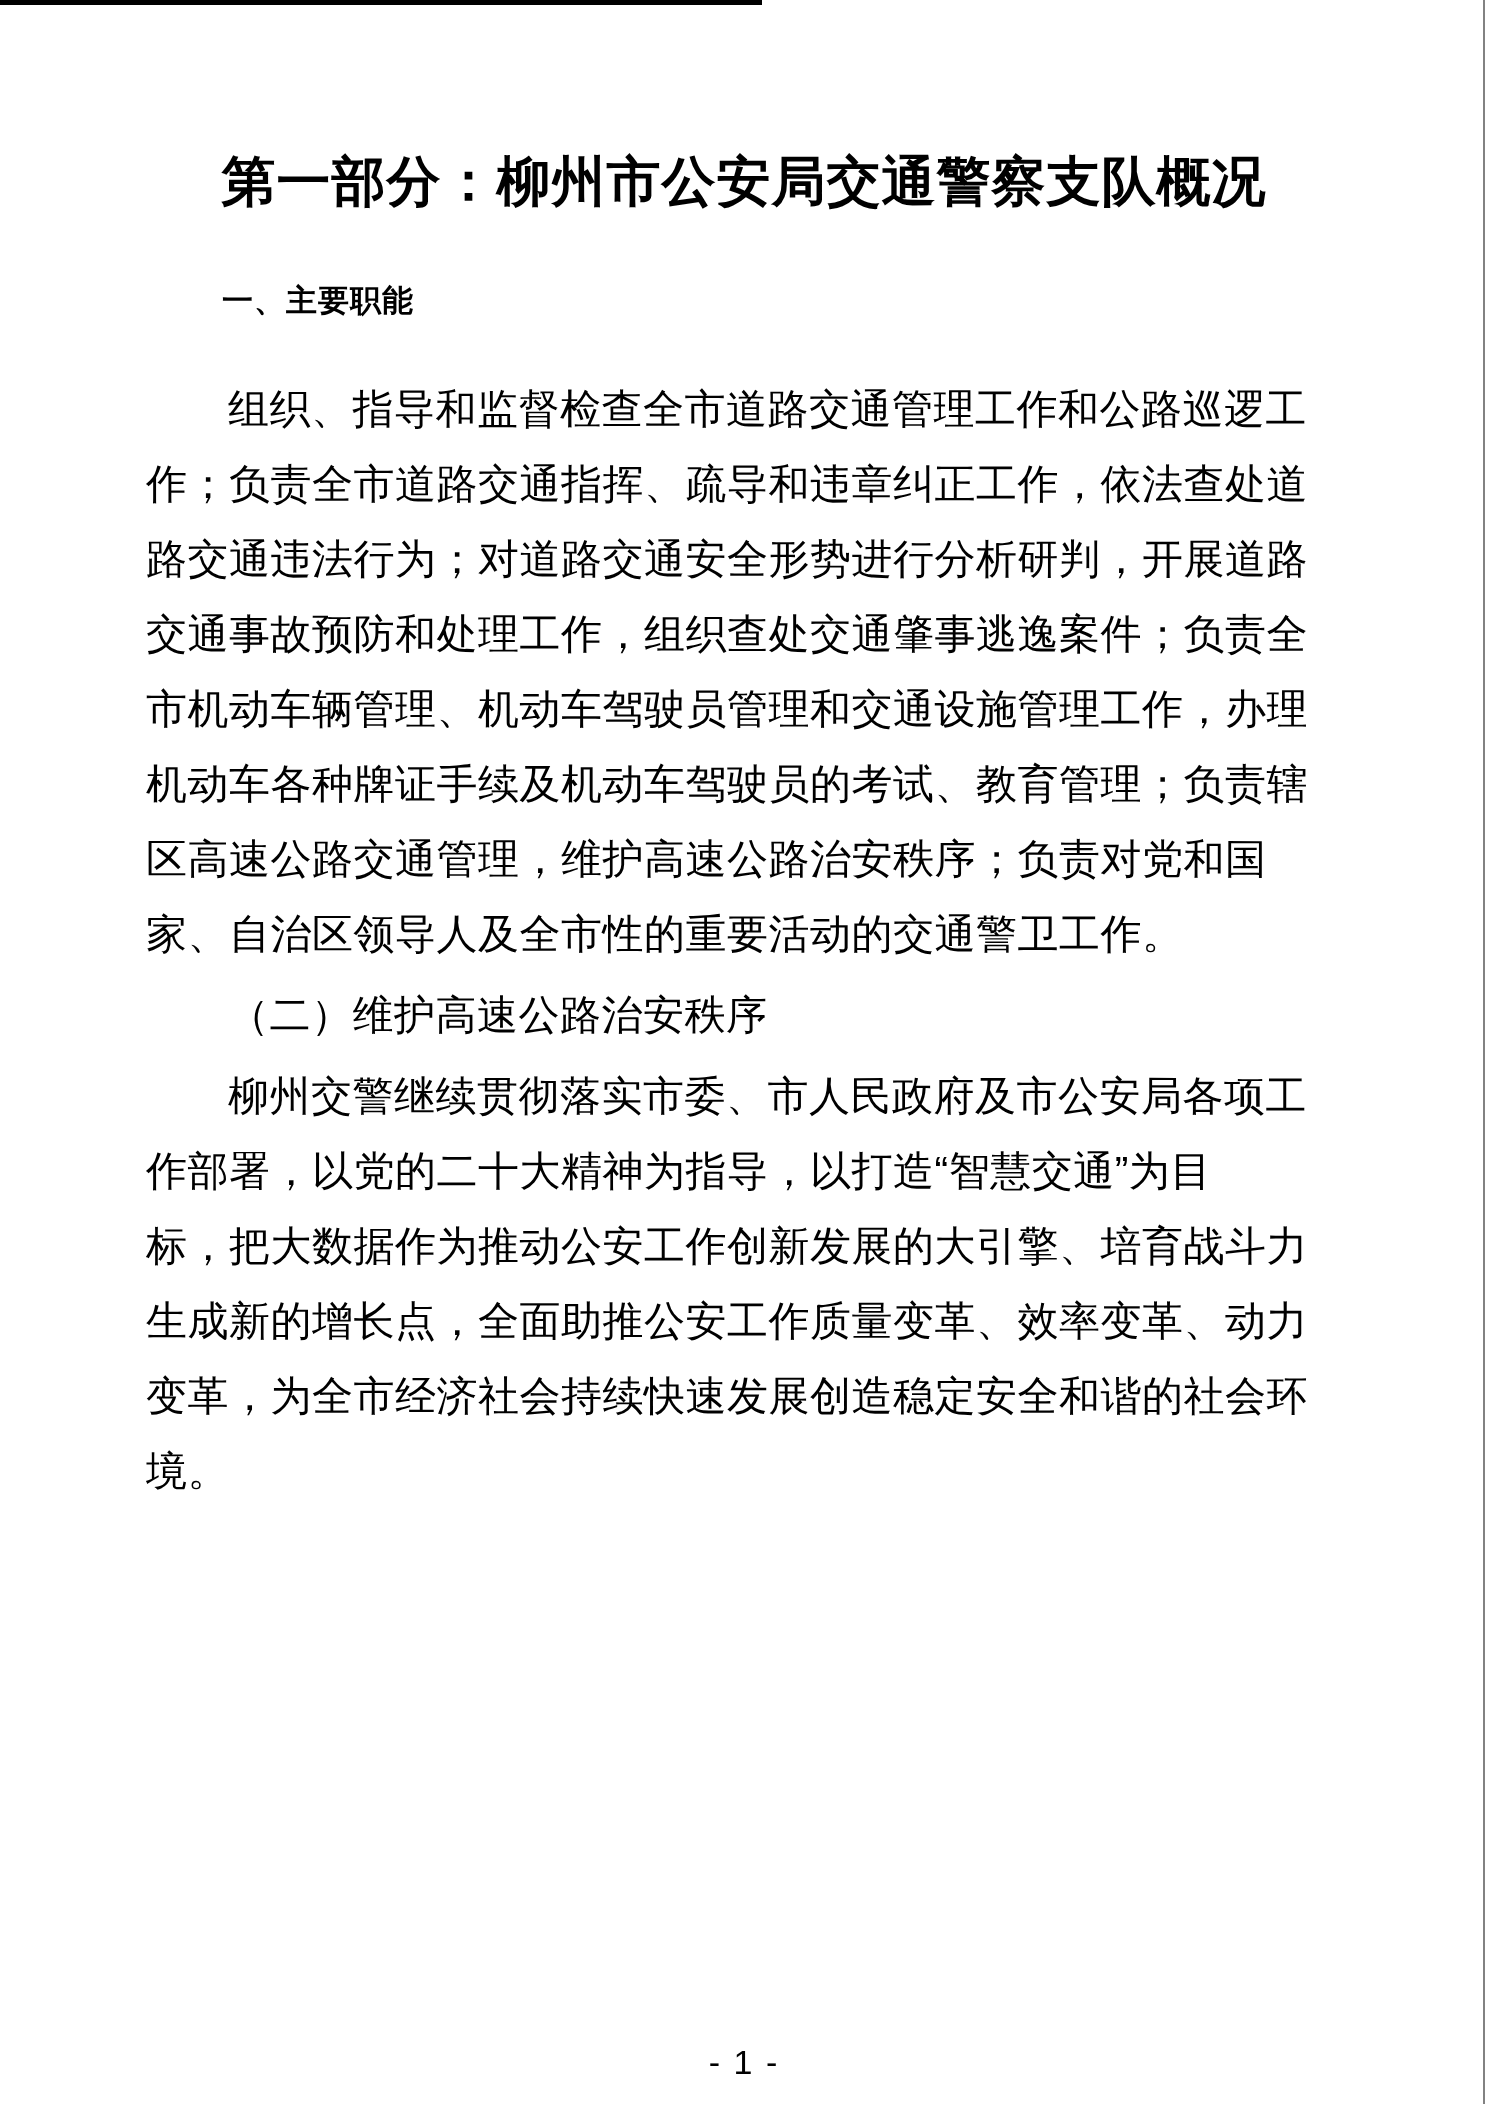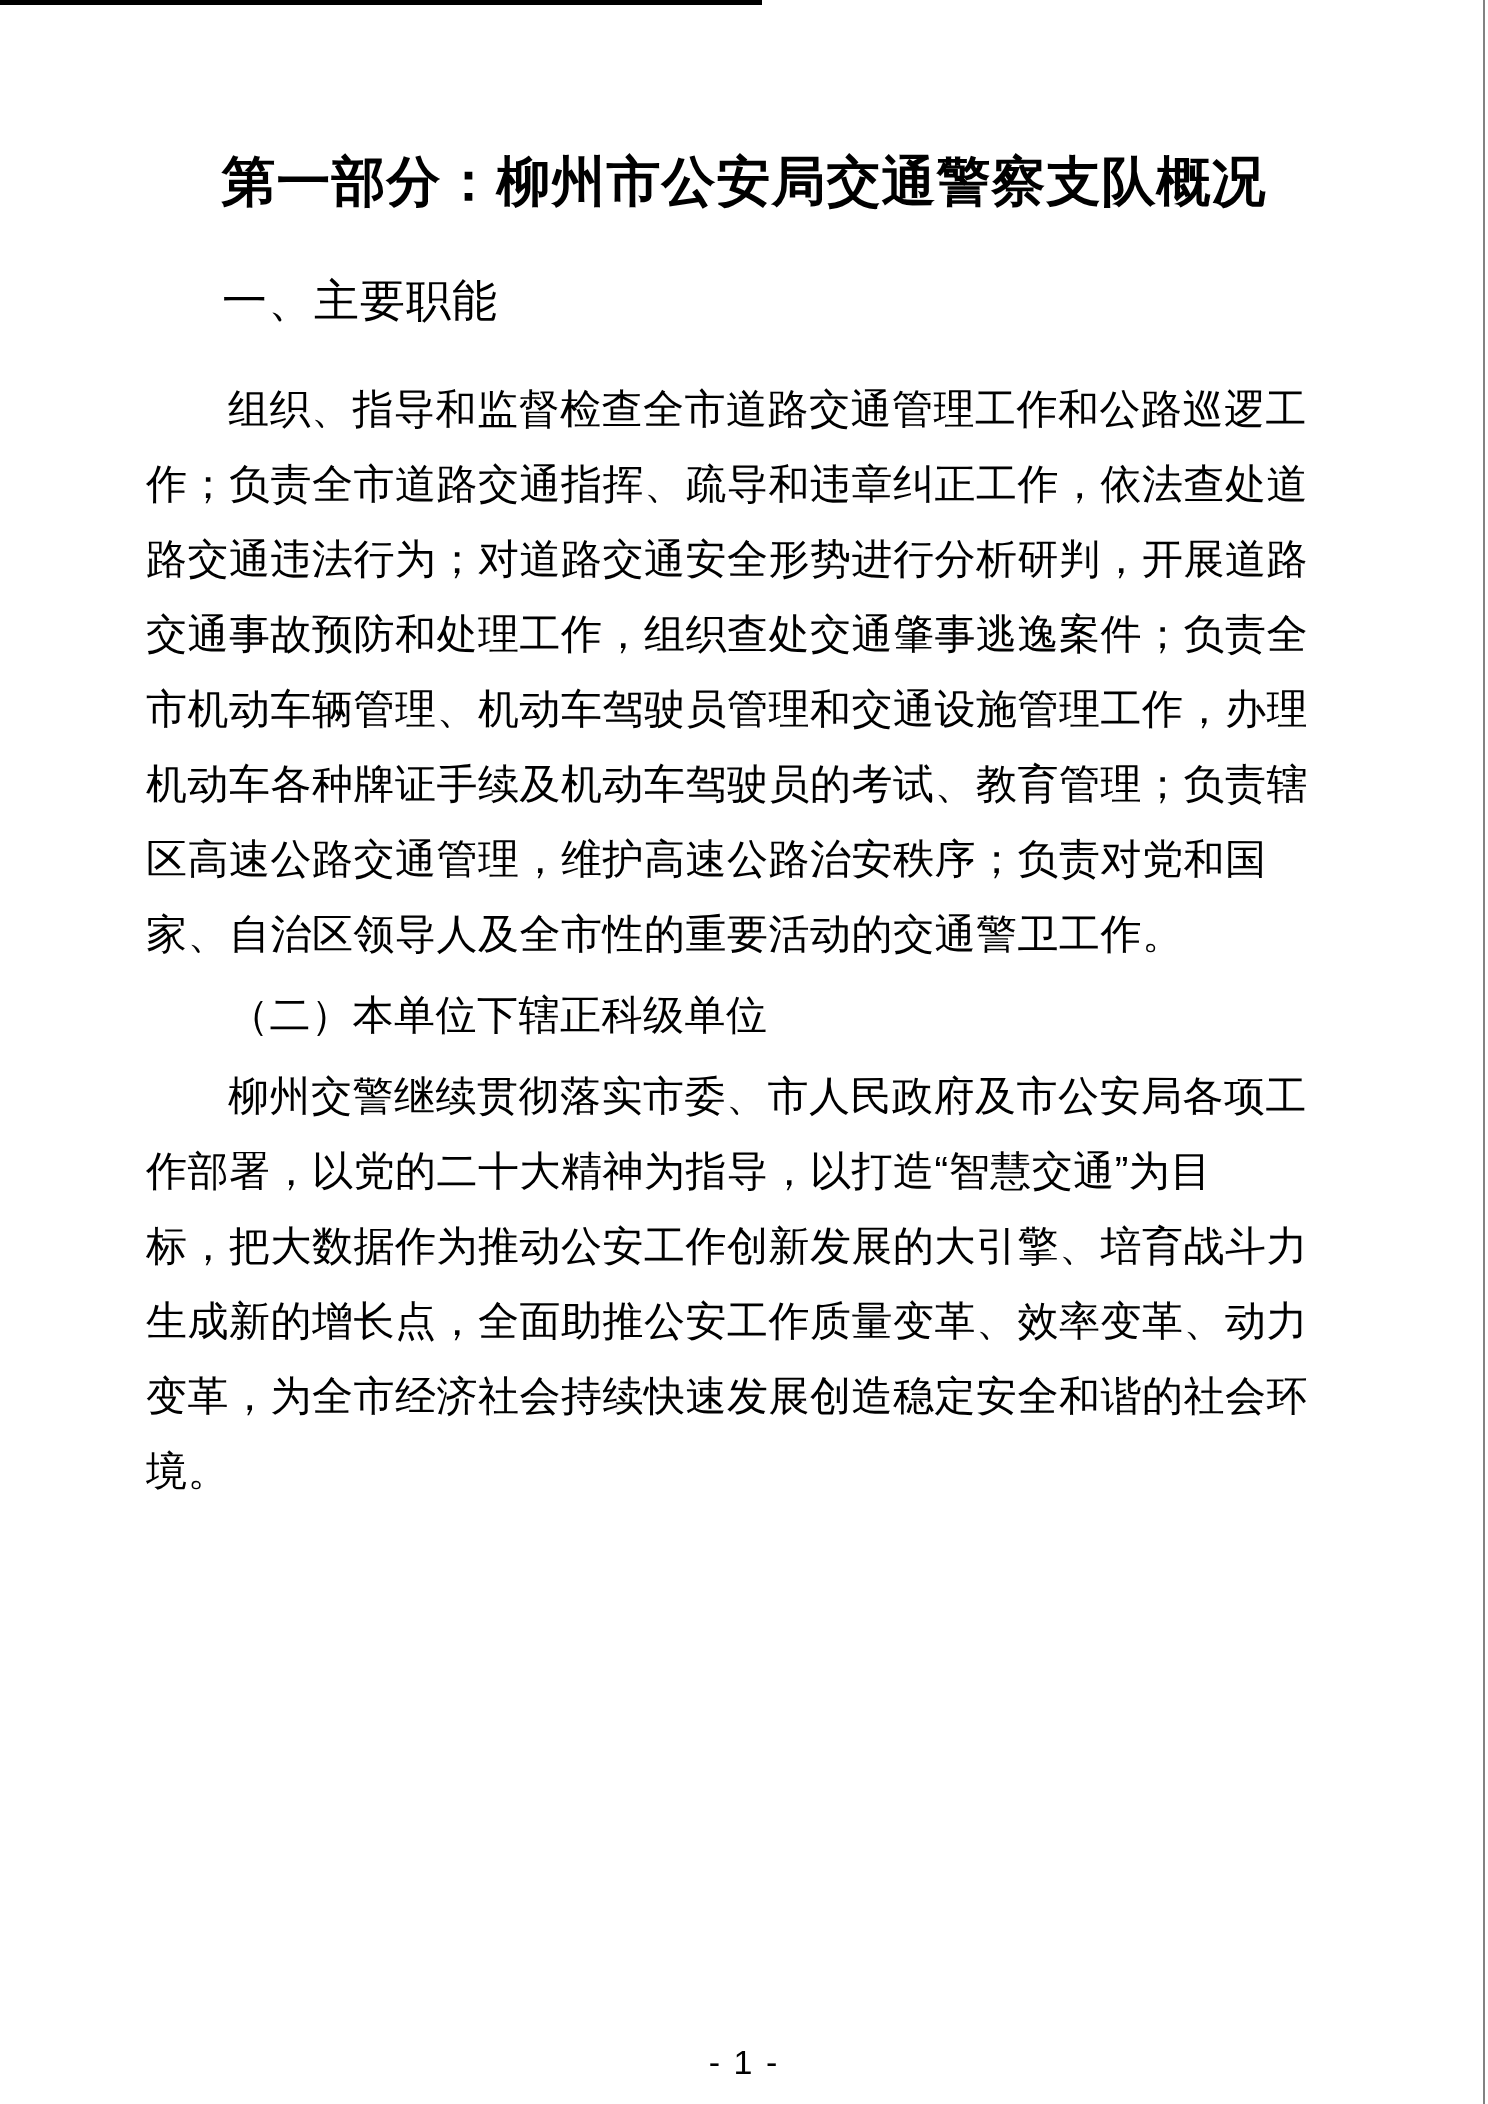--- a/index.html
+++ b/index.html
@@ -39,22 +39,22 @@
     margin: 0;
     font-size: 54px;
     font-weight: bold;
     line-height: 80px;
     text-align: center;
     letter-spacing: 1px;
     white-space: nowrap;
   }
   .section-heading {
     margin: 42px 0 0 0;
-    font-size: 45px;
-    font-weight: normal;
+    font-size: 31px;
+    font-weight: bold;
     line-height: 75px;
     text-indent: 82px;
     letter-spacing: 1px;
   }
   .section-heading.second {
     margin-top: 36px;
   }
   .para {
     margin: 6px;
     font-size: 41px;
@@ -95,21 +95,21 @@
 
     <p class="para first-body">组织、指导和监督检查全市道路交通管理工作和公路巡逻工
 作；负责全市道路交通指挥、疏导和违章纠正工作，依法查处道
 路交通违法行为；对道路交通安全形势进行分析研判，开展道路
 交通事故预防和处理工作，组织查处交通肇事逃逸案件；负责全
 市机动车辆管理、机动车驾驶员管理和交通设施管理工作，办理
 机动车各种牌证手续及机动车驾驶员的考试、教育管理；负责辖
 区高速公路交通管理，维护高速公路治安秩序；负责对党和国
 家、自治区领导人及全市性的重要活动的交通警卫工作。</p>
 
-    <p class="para">（二）本单位下辖正科级单位</p>
+    <p class="para">（二）维护高速公路治安秩序</p>
 
     <p class="para">柳州交警继续贯彻落实市委、市人民政府及市公安局各项工
 作部署，以党的二十大精神为指导，以打造“智慧交通”为目
 标，把大数据作为推动公安工作创新发展的大引擎、培育战斗力
 生成新的增长点，全面助推公安工作质量变革、效率变革、动力
 变革，为全市经济社会持续快速发展创造稳定安全和谐的社会环
 境。</p>
 
 
   </div>

